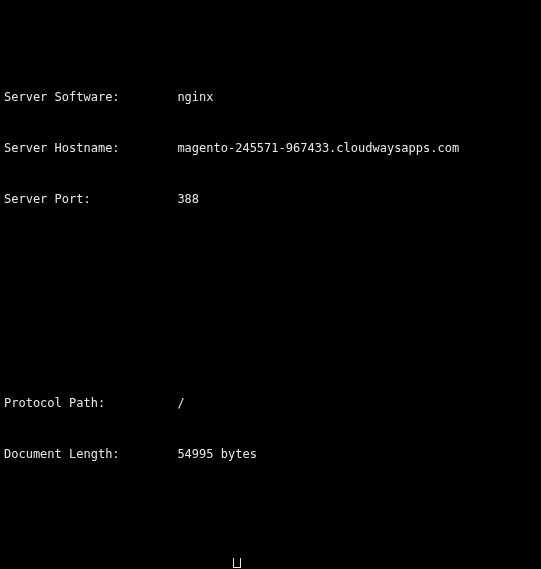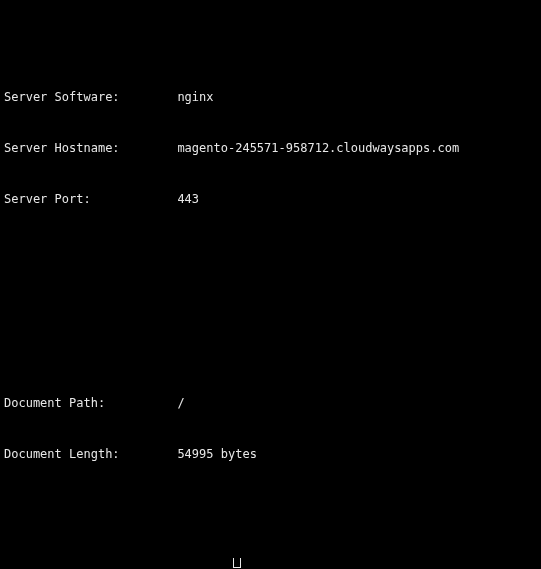--- a/index.html
+++ b/index.html
@@ -42,28 +42,28 @@
     box-sizing: border-box;
   }
 </style>
 </head>
 <body>
 
 <div id="terminal">
 
   <div>
     <div class="line">Server Software:        nginx</div>
-    <div class="line">Server Hostname:        magento-245571-958712.cloudwaysapps.com</div>
-    <div class="line">Server Port:            443</div>
+    <div class="line">Server Hostname:        magento-245571-967433.cloudwaysapps.com</div>
+    <div class="line">Server Port:            388</div>
   </div>
 
   <div class="blank"></div>
 
   <div>
-    <div class="line">Document Path:          /</div>
+    <div class="line">Protocol Path:          /</div>
     <div class="line">Document Length:        54995 bytes</div>
   </div>
 
   
 
   
 
   
 
   

